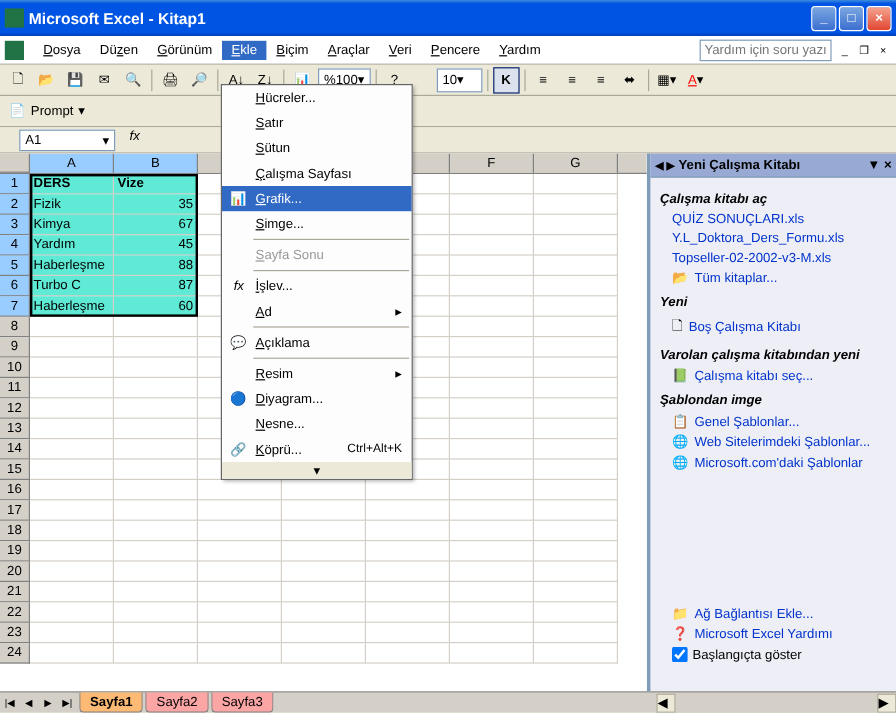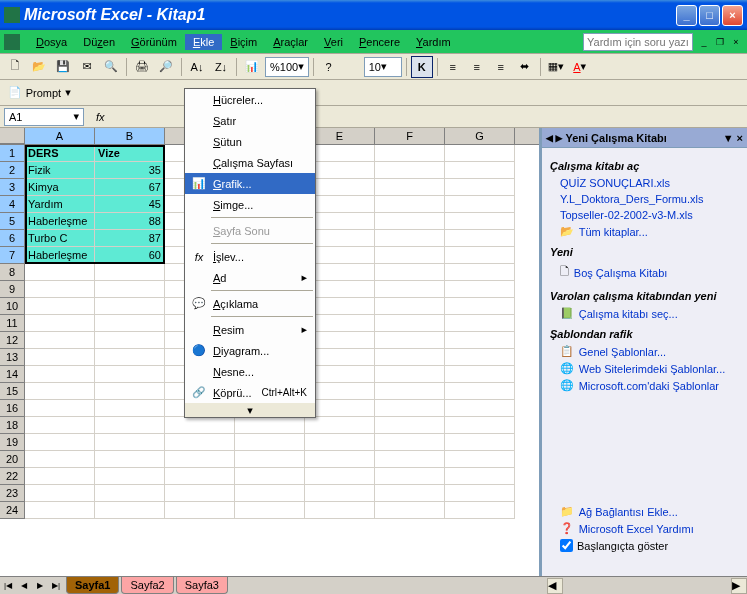--- a/index.html
+++ b/index.html
@@ -1,28 +1,28 @@
 <!DOCTYPE html>
 <html><head>
 <meta charset="utf-8">
 <style>
 * { margin: 0; padding: 0; box-sizing: border-box; }
 body { font-family: Tahoma, sans-serif; font-size: 11px; background: #ece9d8; width: 747px; height: 594px; overflow: hidden; }
 
 
 .titlebar { background: linear-gradient(to bottom, #3c8cde 0%, #0054e3 10%, #0054e3 90%, #003db5 100%); height: 30px; display: flex; align-items: center; padding: 0 4px; color: white; font-weight: bold; }
 .titlebar-icon { width: 16px; height: 16px; background: #217346; margin-right: 4px; display: inline-block; }
-.titlebar-text { flex: 1; font-size: 16px; font-style: italic; }
+.titlebar-text { flex: 1; font-size: 13px; }
 .titlebar-buttons { display: flex; gap: 2px; }
 .titlebar-btn { width: 21px; height: 21px; border: 1px solid white; border-radius: 3px; display: flex; align-items: center; justify-content: center; font-family: Arial; font-weight: bold; color: white; }
 .btn-min, .btn-max { background: linear-gradient(to bottom, #7ba7e0, #3c6fd0); }
 .btn-close { background: linear-gradient(to bottom, #f5a490, #e04730); }
 
 
-.menubar { background: #22c55e; height: 24px; display: flex; align-items: center; padding: 2px 4px; border-bottom: 1px solid #aca899; }
+.menubar { background: #ffffff; height: 24px; display: flex; align-items: center; padding: 2px 4px; border-bottom: 1px solid #aca899; }
 .menubar-icon { width: 16px; height: 16px; background: #217346; margin-right: 8px; }
 .menu-item { padding: 2px 8px; cursor: default; }
 .menu-item.active { background: #316ac5; color: white; }
 .menu-item .u { text-decoration: underline; }
 .menubar-right { margin-left: auto; display: flex; align-items: center; gap: 4px; }
 .help-input { width: 110px; height: 18px; border: 1px solid #7f9db9; font-size: 11px; color: #999; padding: 0 3px; }
 .mdi-btns { display: flex; gap: 2px; }
 .mdi-btn { width: 14px; height: 14px; font-size: 9px; display: flex; align-items: center; justify-content: center; }
 
 
@@ -30,21 +30,21 @@
 .toolbar-btn { width: 22px; height: 22px; display: flex; align-items: center; justify-content: center; border: 1px solid transparent; }
 .toolbar-sep { width: 1px; height: 18px; background: #aca899; margin: 0 2px; }
 .toolbar-combo { height: 20px; border: 1px solid #7f9db9; background: white; padding: 0 4px; display: flex; align-items: center; }
 .toolbar-bold { font-weight: bold; border: 1px solid #0a246a; background: #dbe2ed; width: 22px; height: 22px; display: flex; align-items: center; justify-content: center; }
 
 
 .toolbar2 { background: #ece9d8; height: 26px; display: flex; align-items: center; padding: 2px 4px; border-bottom: 1px solid #aca899; }
 .prompt-btn { display: flex; align-items: center; gap: 4px; padding: 2px 4px; }
 
 
-.formulabar { background: #ece9d8; height: 22px; display: flex; align-items: center; padding: 2px 4px; gap: 4px; border-bottom: 1px solid #aca899; }
+.formulabar { background: #ece9d8; height: 22px; display: flex; align-items: flex-start; padding: 2px 16px; gap: 4px; border-bottom: 1px solid #aca899; }
 .namebox { width: 80px; height: 18px; border: 1px solid #7f9db9; background: white; padding: 0 4px; display: flex; align-items: center; }
 .fx-label { font-style: italic; margin: 0 8px; }
 
 
 .main-area { display: flex; height: 448px; }
 
 
 .spreadsheet-wrap { flex: 1; background: white; position: relative; overflow: hidden; }
 .col-headers { display: flex; height: 17px; background: #d4d0c8; border-bottom: 1px solid #808080; }
 .corner { width: 25px; background: #d4d0c8; border-right: 1px solid #808080; border-bottom: 1px solid #808080; }
@@ -54,21 +54,21 @@
 .row { display: flex; height: 17px; }
 .row-header { width: 25px; text-align: center; border-right: 1px solid #808080; border-bottom: 1px solid #808080; background: #d4d0c8; line-height: 16px; }
 .row-header.sel { background: #99ccff; }
 .cell { width: 70px; border-right: 1px solid #d4d0c8; border-bottom: 1px solid #d4d0c8; padding: 0 3px; line-height: 16px; overflow: hidden; white-space: nowrap; }
 .cell.sel { background: #5eead4; }
 .cell.hdr { font-weight: bold; }
 .cell.num { text-align: right; }
 .selborder { position: absolute; border: 2px solid black; pointer-events: none; left: 25px; top: 17px; width: 140px; height: 119px; }
 
 
-.dropdown { position: absolute; left: 184px; top: 88px; width: 132px; background: #fdfdfd; border: 1px solid #666; box-shadow: 2px 2px 3px rgba(0,0,0,0.3); z-index: 10; }
+.dropdown { position: absolute; left: 184px; top: 70px; width: 160px; background: #fdfdfd; border: 1px solid #666; box-shadow: 2px 2px 3px rgba(0,0,0,0.3); z-index: 10; }
 .dropdown-item { display: flex; align-items: center; height: 21px; padding: 0 4px; cursor: default; }
 .dropdown-item.hover { background: #316ac5; color: white; }
 .dropdown-item.disabled { color: #999; }
 .dropdown-icon { width: 20px; display: flex; justify-content: center; }
 .dropdown-label { flex: 1; padding-left: 4px; }
 .dropdown-label .u { text-decoration: underline; }
 .dropdown-shortcut { font-size: 10px; padding-right: 4px; }
 .dropdown-arrow { padding-right: 4px; }
 .dropdown-sep { height: 1px; background: #aca899; margin: 2px 2px 2px 26px; }
 .dropdown-expand { height: 14px; display: flex; justify-content: center; align-items: center; background: #ece9d8; }
@@ -81,21 +81,21 @@
 .tp-item { display: flex; align-items: center; gap: 5px; padding: 2px 0 2px 10px; }
 .tp-link { color: #0033cc; cursor: pointer; }
 .tp-footer { position: absolute; bottom: 36px; padding: 4px 8px; width: 200px; }
 .tp-check { display: flex; align-items: center; gap: 4px; padding: 2px 0 2px 10px; }
 
 
 .sheettabs { height: 18px; background: #d4d0c8; display: flex; align-items: center; border-top: 1px solid #808080; }
 .tab-nav { display: flex; }
 .tab-nav-btn { width: 16px; height: 16px; display: flex; align-items: center; justify-content: center; font-size: 8px; }
 .sheet-tab { padding: 0 8px; background: white; border: 1px solid #808080; border-top: none; border-radius: 0 0 4px 4px; margin-left: 2px; height: 17px; line-height: 16px; }
-.sheet-tab.active { font-weight: bold; background: #a16207; }
+.sheet-tab.active { font-weight: bold; background: #fdba74; }
 .sheet-tab.inactive { background: #fca5a5; font-weight: normal; }
 .scroll-area { margin-left: auto; width: 200px; height: 16px; background: #d4d0c8; display: flex; }
 .scroll-btn { width: 16px; height: 16px; background: #ece9d8; border: 1px solid #aca899; }
 .scroll-track { flex: 1; }
 </style>
 </head>
 <body>
 
 <div class="titlebar">
   <span class="titlebar-icon"></span>
@@ -341,20 +341,30 @@
           <div class="row-header">16</div>
           <div class="cell"></div>
           <div class="cell"></div>
           <div class="cell"></div>
           <div class="cell"></div>
           <div class="cell"></div>
           <div class="cell"></div>
           <div class="cell"></div>
         </div>
         <div class="row">
+          <div class="row-header">17</div>
+          <div class="cell"></div>
+          <div class="cell"></div>
+          <div class="cell"></div>
+          <div class="cell"></div>
+          <div class="cell"></div>
+          <div class="cell"></div>
+          <div class="cell"></div>
+        </div>
+        <div class="row">
           <div class="row-header">18</div>
           <div class="cell"></div>
           <div class="cell"></div>
           <div class="cell"></div>
           <div class="cell"></div>
           <div class="cell"></div>
           <div class="cell"></div>
           <div class="cell"></div>
         </div>
         <div class="row">
@@ -362,20 +372,30 @@
           <div class="cell"></div>
           <div class="cell"></div>
           <div class="cell"></div>
           <div class="cell"></div>
           <div class="cell"></div>
           <div class="cell"></div>
           <div class="cell"></div>
         </div>
         <div class="row">
           <div class="row-header">20</div>
+          <div class="cell"></div>
+          <div class="cell"></div>
+          <div class="cell"></div>
+          <div class="cell"></div>
+          <div class="cell"></div>
+          <div class="cell"></div>
+          <div class="cell"></div>
+        </div>
+        <div class="row">
+          <div class="row-header">21</div>
           <div class="cell"></div>
           <div class="cell"></div>
           <div class="cell"></div>
           <div class="cell"></div>
           <div class="cell"></div>
           <div class="cell"></div>
           <div class="cell"></div>
         </div>
         <div class="row">
           <div class="row-header">22</div>
@@ -435,21 +455,21 @@
       <div class="tp-section">Yeni</div>
       <div class="tp-item">
           <span>🗋</span>
           <span class="tp-link">Boş Çalışma Kitabı</span>
         </div>
       <div class="tp-section">Varolan çalışma kitabından yeni</div>
       <div class="tp-item">
           <span>📗</span>
           <span class="tp-link">Çalışma kitabı seç...</span>
         </div>
-      <div class="tp-section">Şablondan rafik</div>
+      <div class="tp-section">Şablondan imge</div>
       <div class="tp-item">
           <span>📋</span>
           <span class="tp-link">Genel Şablonlar...</span>
         </div>
       <div class="tp-item">
           <span>🌐</span>
           <span class="tp-link">Web Sitelerimdeki Şablonlar...</span>
         </div>
       <div class="tp-item">
           <span>🌐</span>

